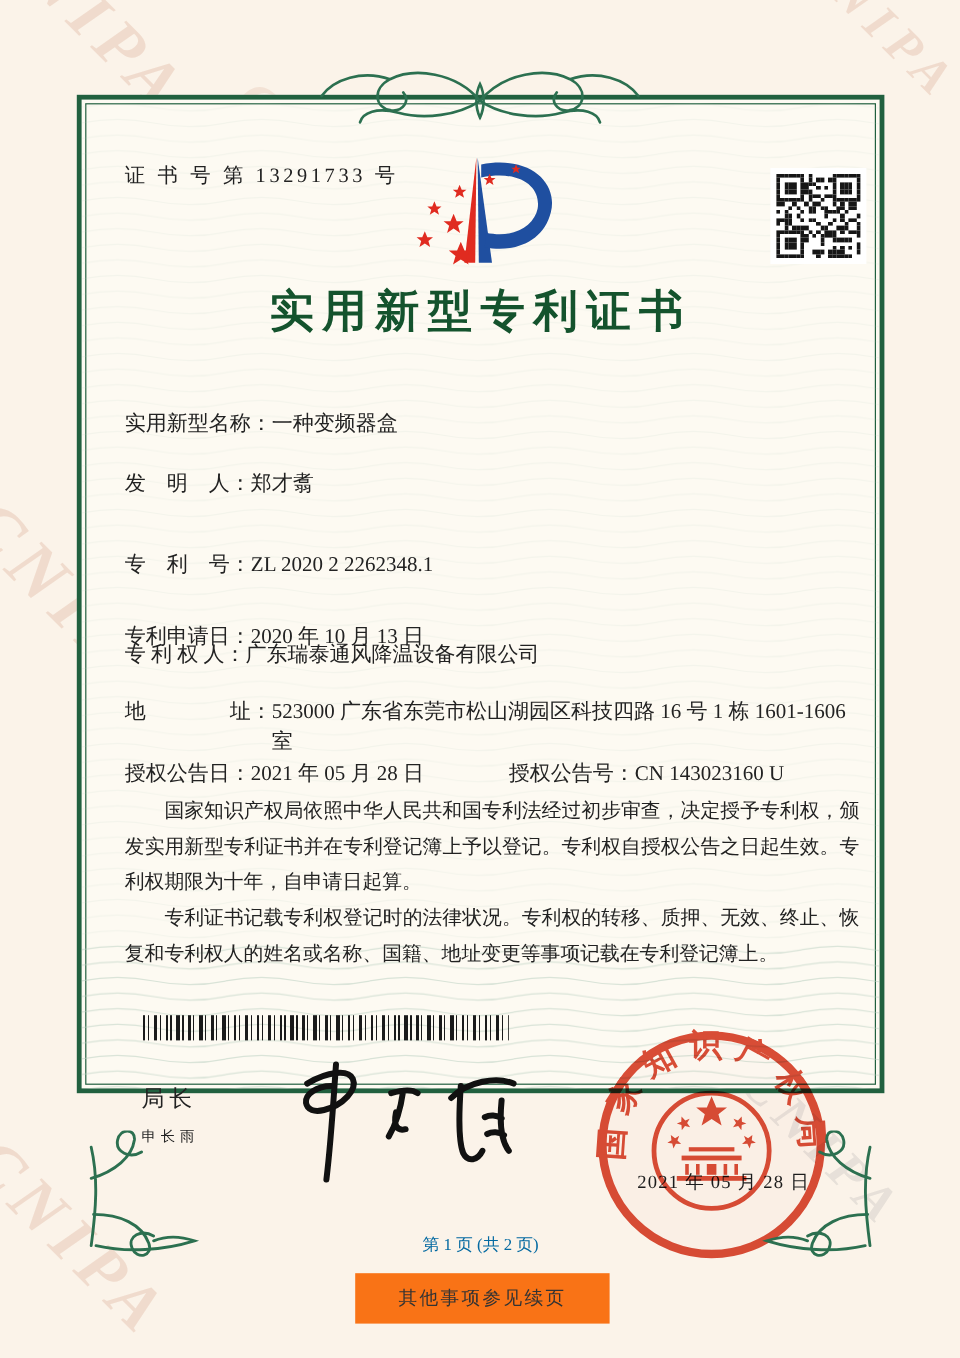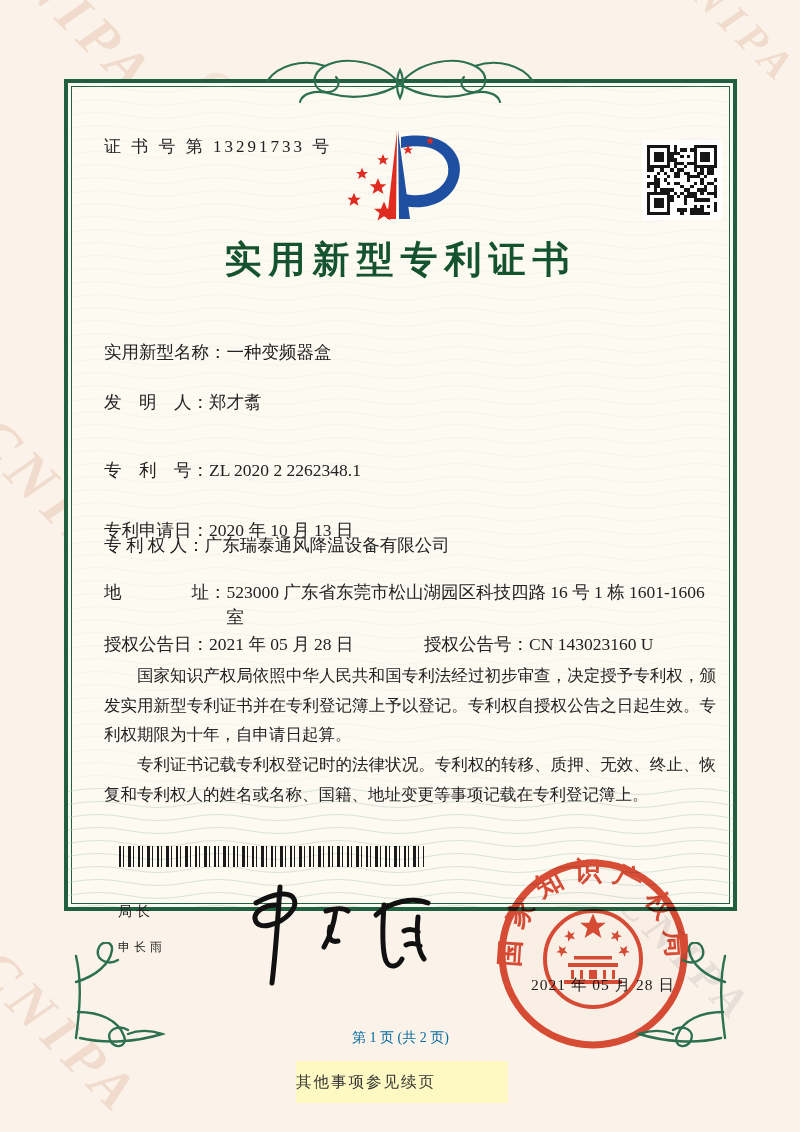--- a/index.html
+++ b/index.html
@@ -37,29 +37,29 @@
       font-size:37px;font-weight:bold;letter-spacing:7px;color:#14532d;}
   .row{position:absolute;left:36px;width:610px;font-size:17.5px;display:flex;line-height:1.45;}
   .row .lbl{flex:none;}
   .row .val{flex:1;}
   .grant-pair2{position:absolute;left:320px;top:0;display:flex;}
   .body-block{position:absolute;left:36px;top:578px;width:612px;font-size:16.5px;
       line-height:1.8;text-align:justify;}
   .body-block p{margin:0;text-indent:2em;}
   .barcode{position:absolute;left:51px;top:763px;width:305px;height:21px;
       background:repeating-linear-gradient(90deg,#1a1a1a 0 2px,transparent 2px 4px,#1a1a1a 4px 5px,transparent 5px 9px,#1a1a1a 9px 12px,transparent 12px 14px,#1a1a1a 14px 15px,transparent 15px 19px);}
-  .official-title{position:absolute;left:50px;top:820px;font-size:14px;letter-spacing:4px;font-family:Liberation Sans, sans-serif;}
+  .official-title{position:absolute;left:50px;top:820px;font-size:19px;letter-spacing:4px;font-family:Liberation Sans, sans-serif;}
   .official-name{position:absolute;left:50px;top:856px;font-size:12px;letter-spacing:4px;font-family:"Liberation Sans",sans-serif;}
   .signature{position:absolute;left:150px;top:792px;width:240px;height:115px;}
   .seal{position:absolute;left:426px;top:774px;width:198px;height:198px;mix-blend-mode:multiply;opacity:.93;}
   .seal-date{position:absolute;left:430px;top:892px;width:210px;text-align:center;
       font-size:15.5px;letter-spacing:1px;color:#1c1c1c;z-index:0;}
   .page-info{position:absolute;left:0;top:946px;width:100%;text-align:center;font-size:14px;color:#0369a1;}
-  .cont-box{position:absolute;left:296px;top:1061px;width:212px;height:42px;background:#fef9c3;
-      display:flex;align-items:center;justify-content:flex-start;}
+  .cont-box{position:absolute;left:296px;top:1061px;width:212px;height:42px;background:#f97316;
+      display:flex;align-items:center;justify-content:center;}
   .cont-note{font-size:15.5px;letter-spacing:2px;color:#333;}
 </style>
 </head>
 <body>
 
 <div class="page">
 
   <span class="wm" style="left:-30px;top:-20px;font-size:56px;">CNIPA</span>
   <span class="wm" style="left:180px;top:110px;font-size:44px;color:rgba(224,182,160,0.28);">CNIPA</span>
   <span class="wm" style="left:650px;top:-5px;font-size:42px;">CNIPA</span>

